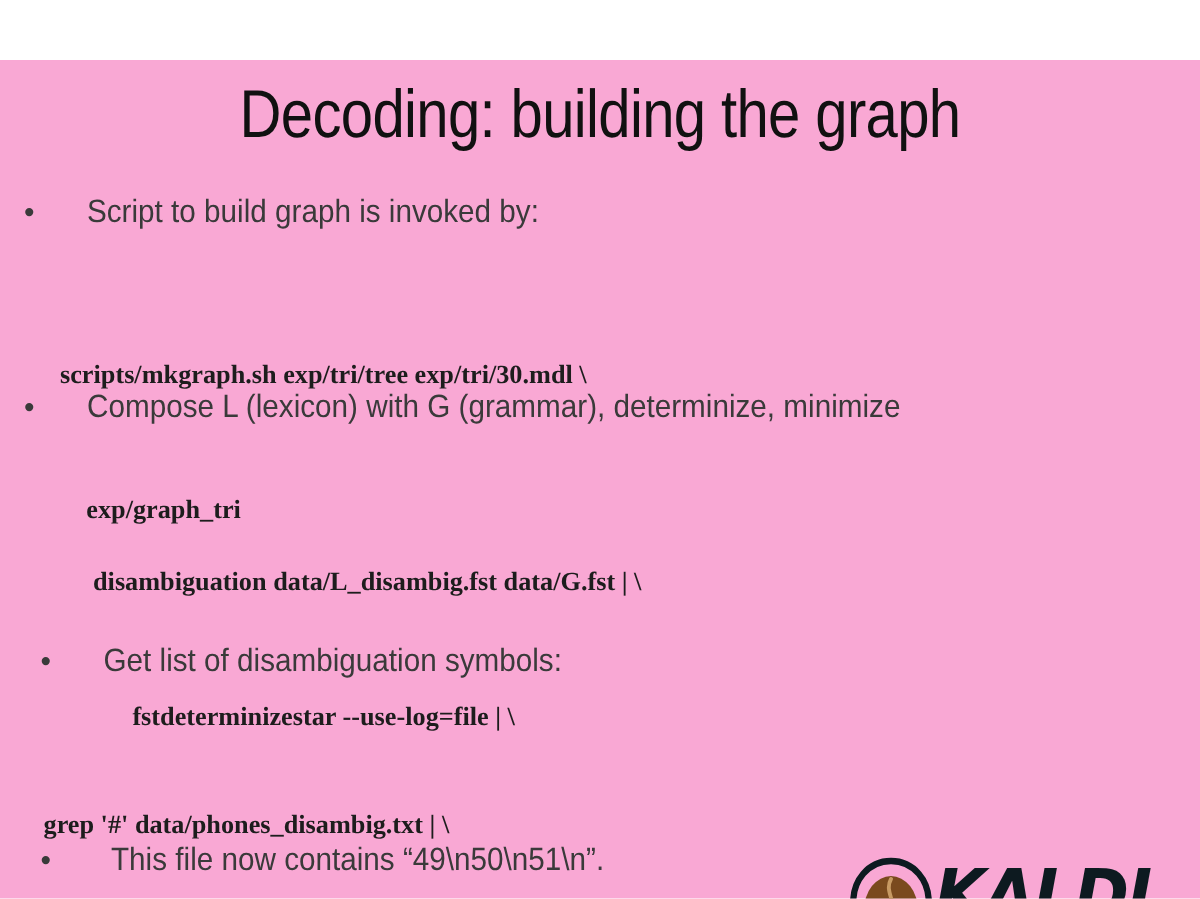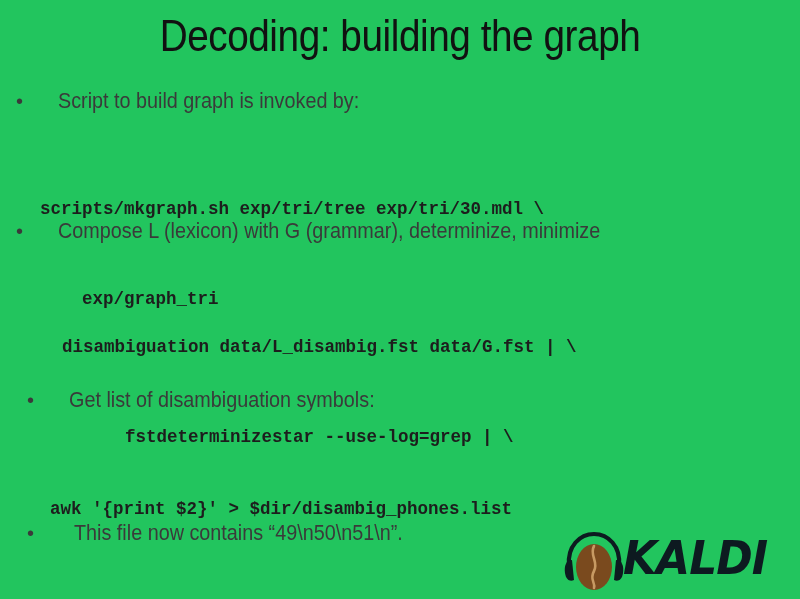--- a/index.html
+++ b/index.html
@@ -11,21 +11,22 @@
     width: 800px;
     height: 599px;
     position: relative;
     overflow: hidden;
     font-family: "Liberation Sans", sans-serif;
   }
 
   .slide {
     position: absolute;
     inset: 0;
-    background: #22c55e;
+    background: #f9a8d4;
+    margin-top: 40px;
   }
 
   
   .slide-title {
     position: absolute;
     top: 10px;
     left: 0;
     width: 800px;
     text-align: center;
     font-family: "Liberation Sans", sans-serif;
@@ -69,21 +70,21 @@
   #bullet-2 { left: 16px;  top: 218px; }
   #bullet-2 .bullet-mark { width: 42px; }
   #bullet-3 { left: 27px;  top: 387px; }
   #bullet-3 .bullet-mark { width: 42px; }
   #bullet-4 { left: 27px;  top: 520px; }
   #bullet-4 .bullet-mark { width: 47px; }
 
   
   .code-block {
     position: absolute;
-    font-family: Liberation Mono, monospace;
+    font-family: Liberation Serif, serif;
     font-weight: 700;
     font-size: 17.5px;
     line-height: 30px;
     color: #1d1d1d;
     white-space: pre;
     letter-spacing: 0px;
   }
   .code-line { white-space: pre; }
 
   #code-1 { left: 40px; top: 134px; }
@@ -132,29 +133,30 @@
     <div class="code-line">    exp/graph_tri</div>
   </div>
 
   <div class="bullet-row" id="bullet-2">
     <span class="bullet-mark">•</span>
     <span class="bullet-text">Compose L (lexicon) with G (grammar), determinize, minimize</span>
   </div>
 
   <div class="code-block" id="code-2">
     <div class="code-line">disambiguation data/L_disambig.fst data/G.fst | \</div>
-    <div class="code-line">      fstdeterminizestar --use-log=grep | \</div>
+    <div class="code-line">      fstdeterminizestar --use-log=file | \</div>
   </div>
 
   <div class="bullet-row" id="bullet-3">
     <span class="bullet-mark">•</span>
     <span class="bullet-text">Get list of disambiguation symbols:</span>
   </div>
 
   <div class="code-block" id="code-3">
+    <div class="code-line">grep '#' data/phones_disambig.txt | \</div>
     <div class="code-line">  awk '{print $2}' &gt; $dir/disambig_phones.list</div>
   </div>
 
   <div class="bullet-row" id="bullet-4">
     <span class="bullet-mark">•</span>
     <span class="bullet-text">This file now contains “49\n50\n51\n”.</span>
   </div>
 
   <div class="kaldi-logo">
     <svg width="62" height="64" viewBox="0 0 62 64">

